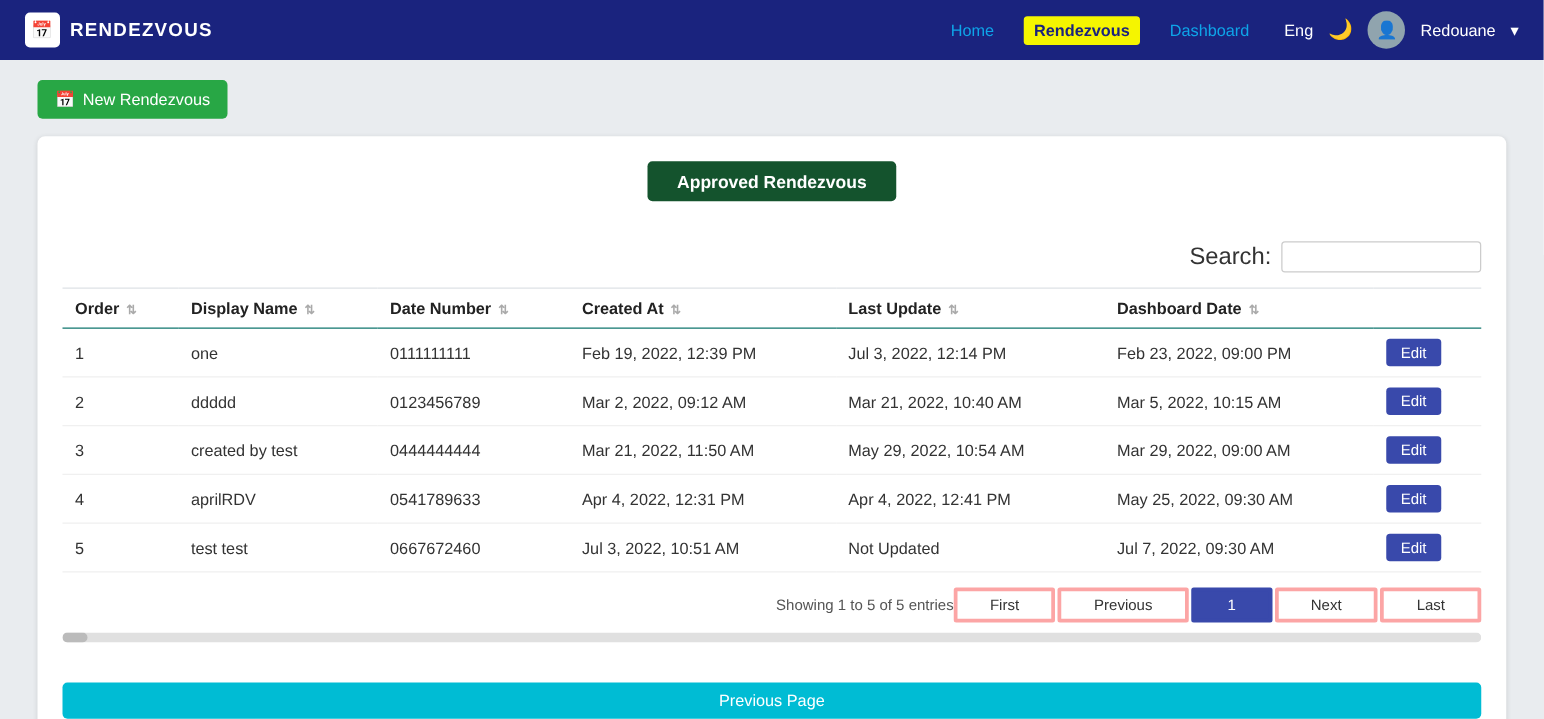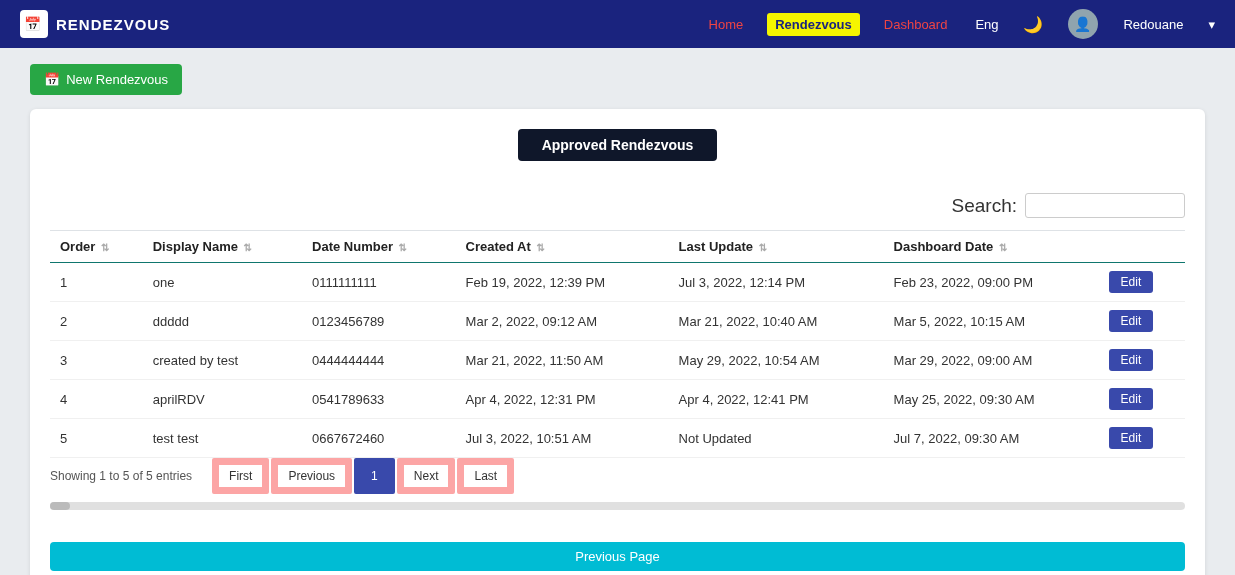--- a/index.html
+++ b/index.html
@@ -33,35 +33,35 @@
       justify-content: center;
       color: #1a237e;
       font-size: 14px;
     }
     .header-nav {
       display: flex;
       align-items: center;
       gap: 16px;
     }
     .header-nav a {
-      color: #ef4444;
+      color: #0ea5e9;
       text-decoration: none;
       font-size: 13px;
       padding: 4px 8px;
     }
     .header-nav a.active {
       background: #f5f500;
       color: #1a237e;
       border-radius: 3px;
       font-weight: bold;
     }
     .header-right {
       display: flex;
       align-items: center;
-      gap: 25px;
+      gap: 12px;
       margin-left: 20px;
     }
     .lang-select { color: white; font-size: 13px; cursor: pointer; }
     .dark-mode-icon { color: white; font-size: 16px; cursor: pointer; }
     .avatar {
       width: 30px; height: 30px;
       border-radius: 50%;
       background: #90a4ae;
       display: flex; align-items: center; justify-content: center;
       color: white; font-size: 14px;
@@ -87,21 +87,21 @@
 
     
     .card {
       background: white;
       border-radius: 6px;
       padding: 20px;
       box-shadow: 0 1px 4px rgba(0,0,0,0.1);
     }
     .card-title {
       text-align: center;
-      background: #0f172a;
+      background: #14532d;
       color: white;
       padding: 8px 24px;
       border-radius: 4px;
       font-size: 14px;
       font-weight: bold;
       display: inline-block;
       margin: 0 auto 16px auto;
       width: auto;
     }
     .card-title-wrapper {
@@ -150,35 +150,36 @@
       border: none;
       padding: 4px 12px;
       border-radius: 3px;
       cursor: pointer;
       font-size: 12px;
     }
 
     
     .table-footer {
       display: flex;
-      justify-content: flex-start;
-      align-items: center;
+      justify-content: flex-end;
+      align-items: center;
+      margin-top: 12px;
       flex-wrap: wrap;
-      gap: 20px;
+      gap: 0;
     }
     .showing-text { font-size: 12px; color: #555; }
 
     
     .pagination {
       display: flex;
       gap: 2px;
     }
     .pagination button {
-      padding: 4px 10px;
-      border: 7px solid #fca5a5;
+      padding: 4px 26px;
+      border: 3px solid #fca5a5;
       background: white;
       cursor: pointer;
       font-size: 12px;
       border-radius: 2px;
       color: #333;
     }
     .pagination button.active {
       background: #3949ab;
       color: white;
       border-color: #3949ab;

